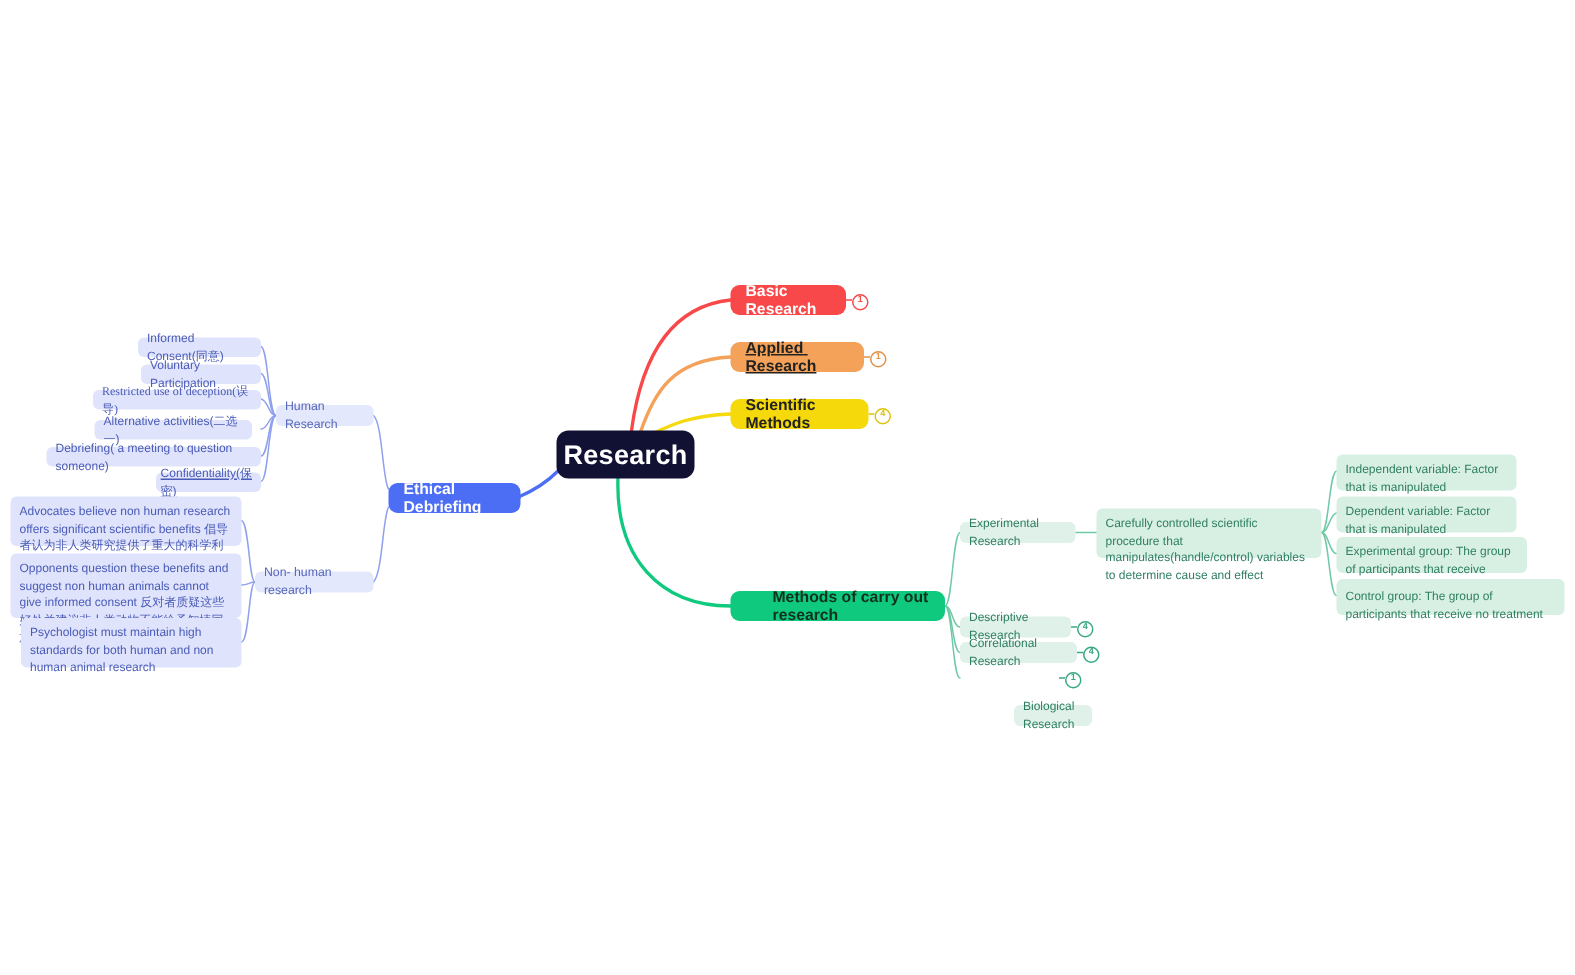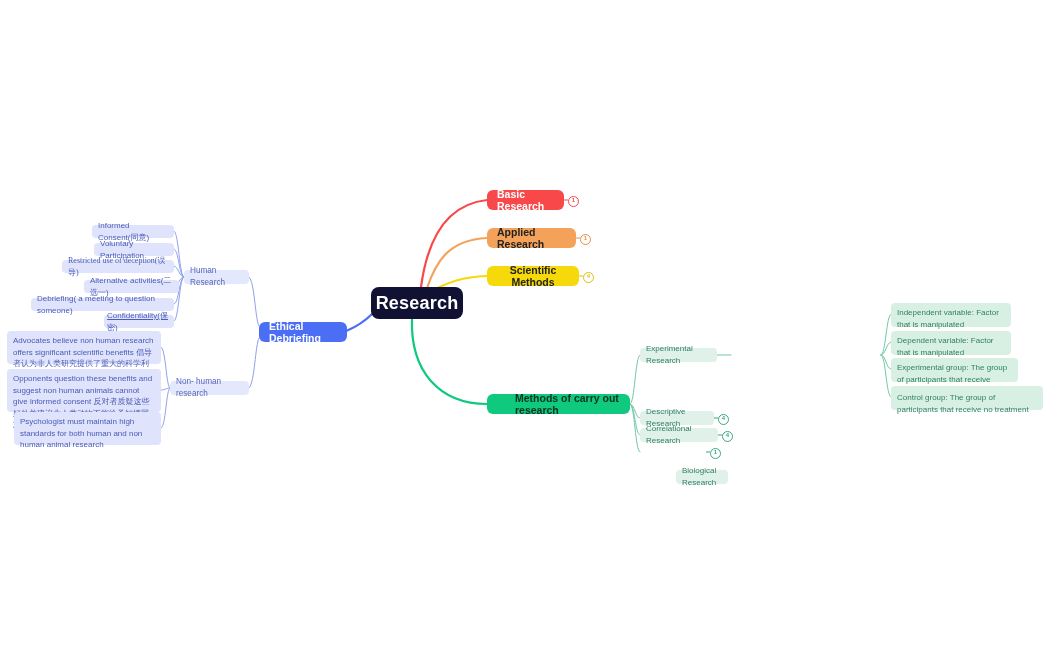--- a/index.html
+++ b/index.html
@@ -46,21 +46,21 @@
   }
   
   .l1 {
     font-size: 10.5px;
     font-weight: 700;
     padding: 0 10px;
     border-radius: 6px;
     color: #1c1c1c;
   }
   .l1.red    { background: #f8484a; color: #ffffff; }
-  .l1.orange { background: #f5a košice; }
+  .l1.orange { background: #f5a košice; text-decoration: underline; }
   .l1.orange { background: #f5a košice; }
   .l1.orange { background: #f4a259; color: #222222; }
   .l1.yellow { background: #f5d90a; color: #222222; }
   .l1.green  { background: #0ec97e; color: #10321f; padding-left: 28px; }
   .l1.blue   { background: #4c6ef5; color: #ffffff; }
 
   
   .blu {
     background: #dfe3fb;
     color: #4a5bb8;
@@ -157,21 +157,21 @@
   <div class="node l1 red" style="left:487px; top:190px; width:77px; height:20px;">
     <span>Basic Research</span>
   </div>
   <div class="badge red" style="left:568px; top:196px;">1</div>
 
   <div class="node l1 orange" style="left:487px; top:228px; width:89px; height:20px;">
     <span>Applied Research</span>
   </div>
   <div class="badge orange" style="left:580px; top:234px;">1</div>
 
-  <div class="node l1 yellow" style="left:487px; top:266px; width:92px; height:20px;text-align:center;">
+  <div class="node l1 yellow" style="left:487px; top:266px; width:92px; height:20px;">
     <span>Scientific Methods</span>
   </div>
   <div class="badge yellow" style="left:583px; top:272px;">4</div>
 
   <div class="node l1 green" style="left:487px; top:394px; width:143px; height:20px;">
     <span>Methods of carry out research</span>
   </div>
 
   <div class="node l1 blue" style="left:259px; top:322px; width:88px; height:20px;">
     <span>Ethical Debriefing</span>
@@ -190,21 +190,21 @@
   </div>
 
   <div class="node blu" style="left:94px; top:243px; width:80px; height:13px; justify-content:flex-end;">
     <span>Voluntary Participation</span>
   </div>
 
   <div class="node blu" style="left:62px; top:260px; width:112px; height:13px; justify-content:center;font-family:Liberation Serif, serif;">
     <span>Restricted use of deception(误导)</span>
   </div>
 
-  <div class="node blu" style="left:84px; top:280px; width:95px; height:13px; justify-content:flex-end;">
+  <div class="node blu" style="left:63px; top:280px; width:105px; height:13px; justify-content:flex-end;">
     <span>Alternative activities(二选一)</span>
   </div>
 
   <div class="node blu" style="left:31px; top:298px; width:143px; height:13px; justify-content:flex-end;">
     <span>Debriefing( a meeting to question someone)</span>
   </div>
 
   <div class="node blu" style="left:104px; top:315px; width:70px; height:13px; justify-content:flex-end;text-decoration:underline;">
     <span>Confidentiality(保密)</span>
   </div>
@@ -233,20 +233,23 @@
   <div class="node grn mid" style="left:640px; top:428px; width:78px; height:14px; justify-content:flex-start;">
     <span>Correlational Research</span>
   </div>
   <div class="badge green" style="left:722px; top:431px;">4</div>
 
   <div class="node grn mid" style="left:640px; top:470px; width:52px; height:14px; justify-content:flex-start;margin-left:36px;">
     <span>Biological Research</span>
   </div>
   <div class="badge green" style="left:710px; top:448px;">1</div>
 
+  <div class="node grn" style="left:731px; top:339px; width:150px; height:33px; align-items:flex-start; padding-top:4px;">
+    <span>Carefully controlled scientific procedure that manipulates(handle/control) variables to determine cause and effect</span>
+  </div>
 
   <div class="node grn" style="left:891px; top:303px; width:120px; height:24px; align-items:flex-start; padding-top:4px;">
     <span>Independent variable: Factor that is manipulated</span>
   </div>
 
   <div class="node grn" style="left:891px; top:331px; width:120px; height:24px; align-items:flex-start; padding-top:4px;">
     <span>Dependent variable: Factor that is manipulated</span>
   </div>
 
   <div class="node grn" style="left:891px; top:358px; width:127px; height:24px; align-items:flex-start; padding-top:4px;">

